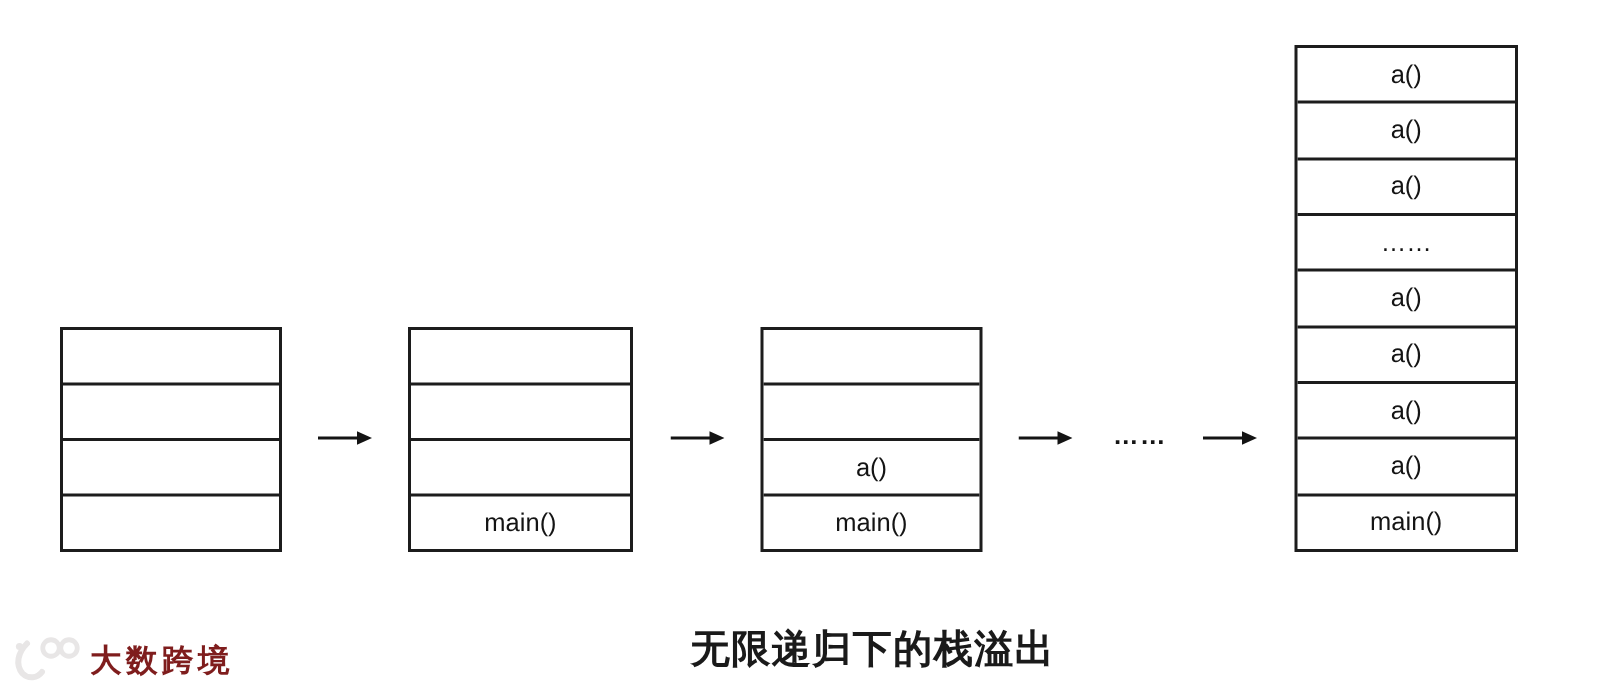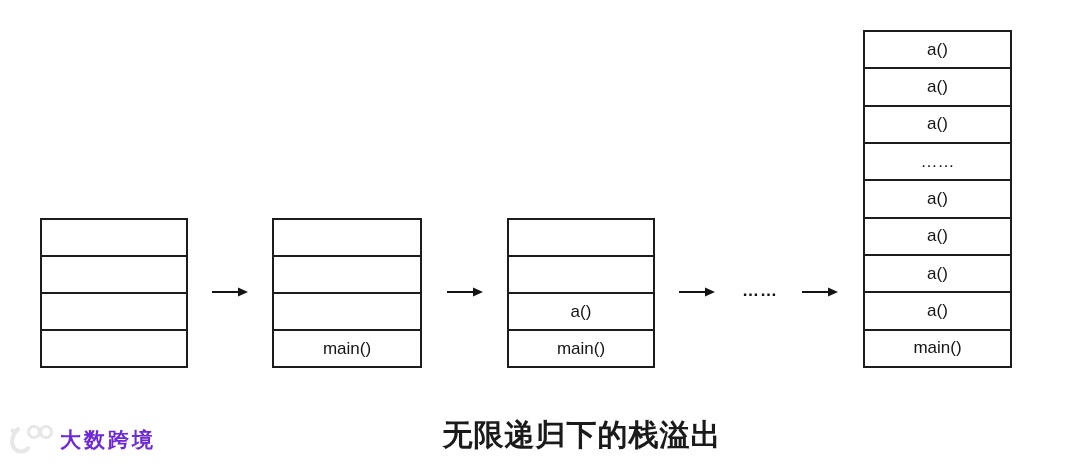--- a/index.html
+++ b/index.html
@@ -51,39 +51,39 @@
     font-weight: bold;
     color: #141414;
     letter-spacing: 1px;
     white-space: nowrap;
   }
   .caption {
     position: absolute;
     left: 582px;
     top: 415px;
     transform: translateX(-50%);
-    font-size: 30px;
+    font-size: 26px;
     font-weight: 700;
     color: #1a1a1a;
     letter-spacing: 1px;
     white-space: nowrap;
   }
   .watermark {
     position: absolute;
     left: 8px;
     top: 423px;
     display: flex;
     align-items: center;
     gap: 6px;
     user-select: none;
   }
   .watermark-text {
     font-size: 21px;
     font-weight: 700;
-    color: #6d28d9;
+    color: #7f1d1d;
     letter-spacing: 3px;
     white-space: nowrap;
   }
 </style>
 </head>
 <body>
 
 <div class="canvas">
 
   <div class="stack" id="stack-1">

